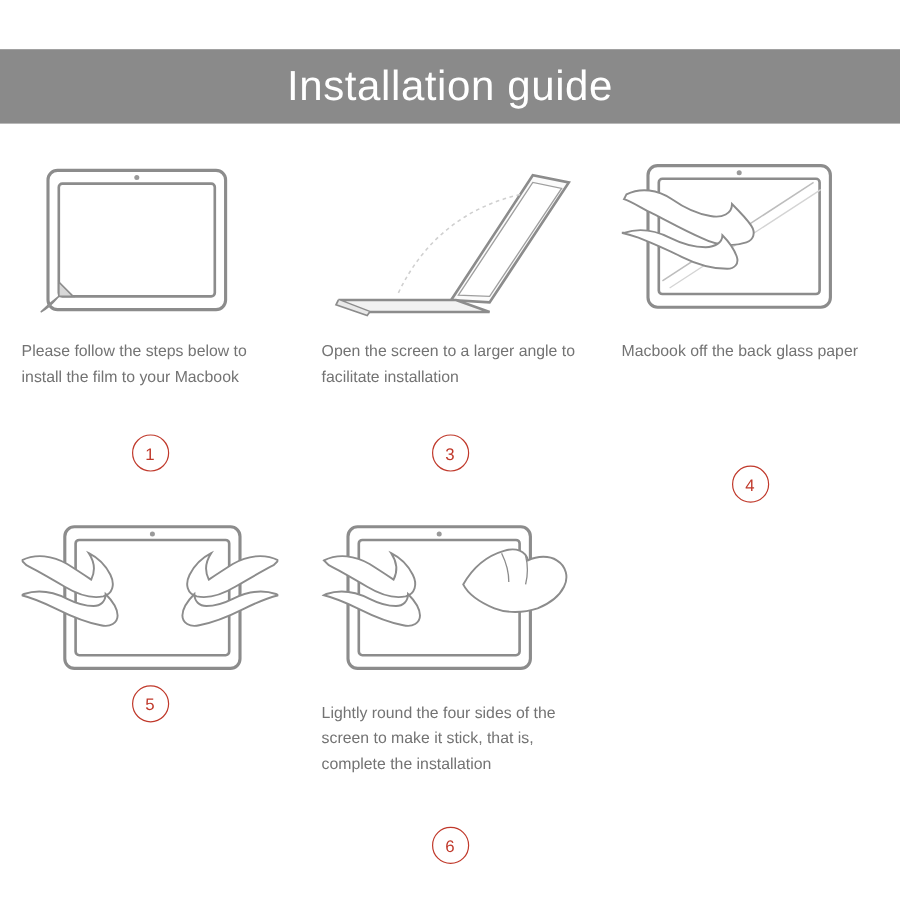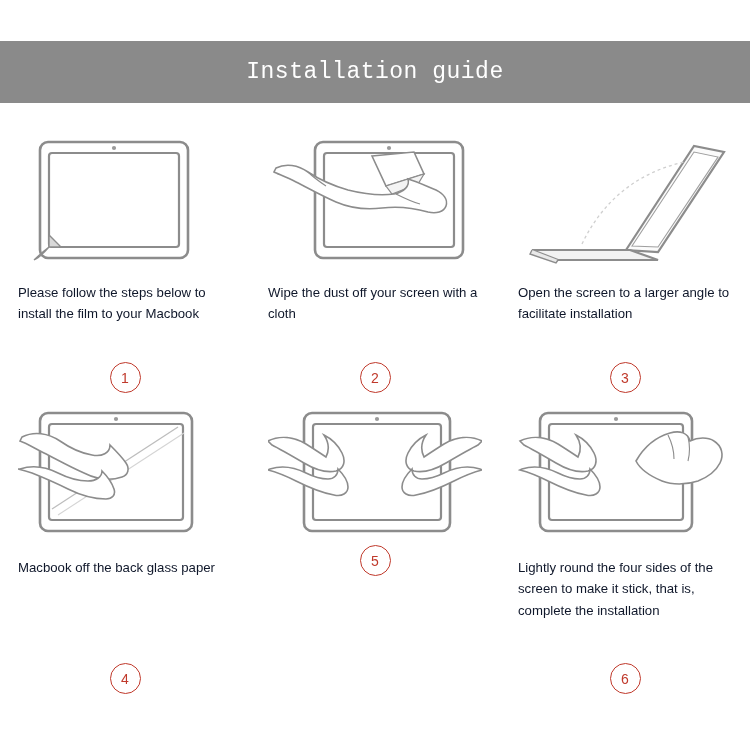--- a/index.html
+++ b/index.html
@@ -26,24 +26,23 @@
     top: 41px;
     width: 750px;
     height: 62px;
     background: #8a8a8a;
     display: flex;
     align-items: center;
     justify-content: center;
   }
   .header-title {
     color: #ffffff;
-    font-size: 23px;
+    font-size: 35px;
     letter-spacing: 0.5px;
     font-weight: 400;
-    font-family: Liberation Mono, monospace;
   }
   
   .grid {
     position: absolute;
     left: 0;
     top: 118px;
     width: 750px;
     display: flex;
     flex-wrap: wrap;
   }
@@ -52,21 +51,21 @@
     box-sizing: border-box;
     padding: 14px 18px 0 18px;
   }
   .art {
     position: relative;
     width: 214px;
     height: 136px;
   }
   .caption {
     font-size: 13.2px;
-    color: #0f172a;
+    color: #737373;
     line-height: 1.62;
     margin-top: 14px;
     min-height: 78px;
   }
   .step-num {
     margin-top: 2px;
     display: flex;
     justify-content: center;
   }
   .circle {
@@ -105,40 +104,20 @@
           <path d="M31 103 L31 115 L43 115 Z" fill="#d8d8d8" stroke="#8c8c8c" stroke-width="1.4"></path>
           <path d="M31 115 C25 122 21 126 16 128 C22 122 27 118 31 115 Z" fill="#ededed" stroke="#8c8c8c" stroke-width="1.2"></path>
         </svg>
       </div>
       <div class="caption">Please follow the steps below to install the film to your Macbook</div>
       <div class="step-num">
         <div class="circle">1</div>
       </div>
     </div>
 
-    <div class="cell">
-      <div class="art">
-        <svg width="214" height="136" viewBox="0 0 214 136">
-          <rect x="47" y="10" width="148" height="116" rx="8" fill="none" stroke="#8c8c8c" stroke-width="2.6"></rect>
-          <rect x="56" y="21" width="130" height="94" rx="3" fill="none" stroke="#8c8c8c" stroke-width="2.2"></rect>
-          <circle cx="121" cy="16" r="2.1" fill="#9a9a9a"></circle>
-
-          <path d="M104 24 L146 20 L156 42 L118 54 Z" fill="#ffffff" stroke="#8c8c8c" stroke-width="1.6"></path>
-          <path d="M118 54 L156 42 L150 52 L124 62 Z" fill="#f4f4f4" stroke="#8c8c8c" stroke-width="1.2"></path>
-
-          <path d="M8 36 C18 31 30 33 40 40 C52 48 66 54 80 58 C96 62 112 64 126 62 C136 60 142 54 140 47 C150 50 158 54 168 58 C176 62 180 68 178 74 C176 80 168 82 160 80 C146 76 130 74 114 76 C98 78 82 76 68 70 C54 64 40 56 28 50 C18 45 10 42 6 40 Z" fill="#ffffff" stroke="#8c8c8c" stroke-width="1.6"></path>
-          <path d="M128 62 C136 66 144 70 152 72" fill="none" stroke="#8c8c8c" stroke-width="1.2"></path>
-          <path d="M40 40 C46 46 52 50 58 54" fill="none" stroke="#8c8c8c" stroke-width="1.1"></path>
-        </svg>
-      </div>
-      <div class="caption">Wipe the dust off your screen with a cloth</div>
-      <div class="step-num">
-        <div class="circle">2</div>
-      </div>
-    </div>
 
     <div class="cell">
       <div class="art">
         <svg width="214" height="136" viewBox="0 0 214 136">
 
           <path d="M108 118 L176 14 L206 20 L140 120 Z" fill="#fbfbfb" stroke="#8c8c8c" stroke-width="2.2"></path>
           <path d="M114 114 L176 20 L200 25 L140 115 Z" fill="#ffffff" stroke="#9f9f9f" stroke-width="1.1"></path>
 
           <path d="M14 118 L112 118 L140 128 L40 128 Z" fill="#f2f2f2" stroke="#8c8c8c" stroke-width="2.2"></path>
           <path d="M14 118 L12 122 L38 131 L40 128" fill="#e9e9e9" stroke="#8c8c8c" stroke-width="1.4"></path>

